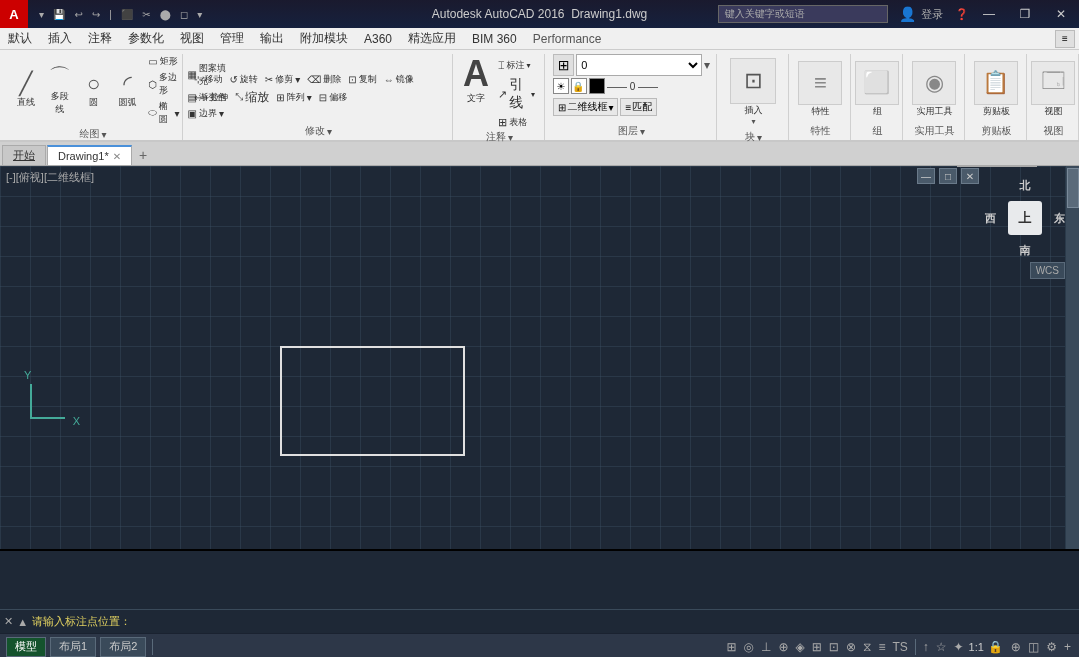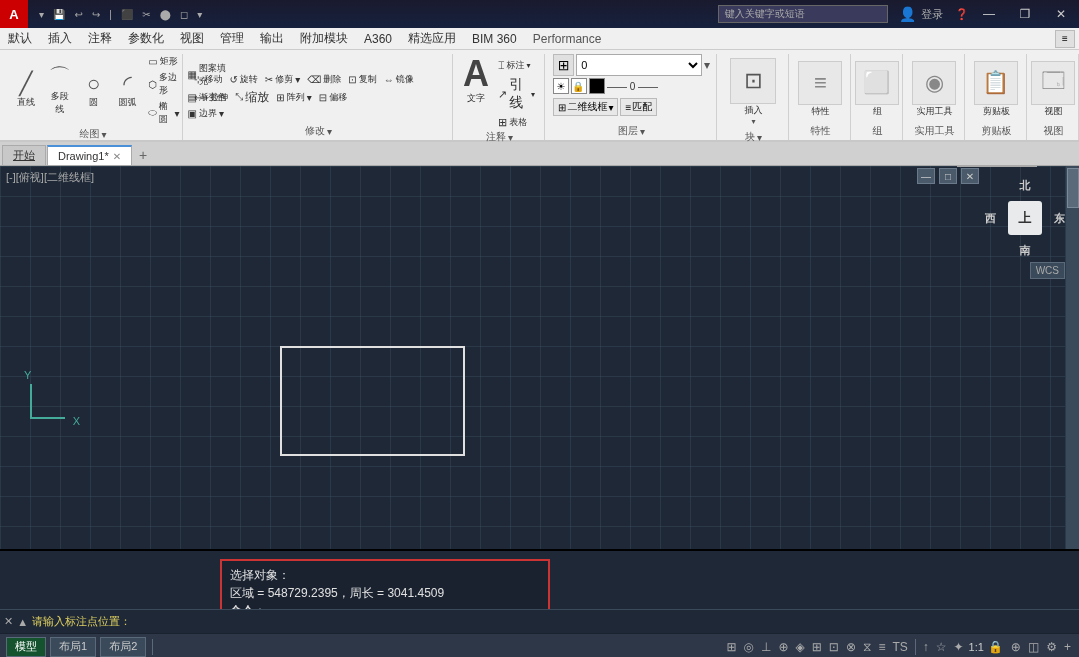--- a/index.html
+++ b/index.html
@@ -370,20 +370,23 @@
     <span class="quick-btn">▾</span>
     <span class="quick-btn">💾</span>
     <span class="quick-btn">↩</span>
     <span class="quick-btn">↪</span>
     <span class="quick-btn">|</span>
     <span class="quick-btn">⬛</span>
     <span class="quick-btn">✂</span>
     <span class="quick-btn">⬤</span>
     <span class="quick-btn">◻</span>
     <span class="quick-btn">▾</span>
+  </div>
+  <div class="title-text">
+    <span>Autodesk AutoCAD 2016</span>&nbsp;&nbsp;<span>Drawing1.dwg</span>
   </div>
   <div style="margin-left:auto; display:flex; align-items:center; gap:6px; margin-right:110px;">
     <div style="background:#3a3a5c; border:1px solid #666; height:18px; width:170px; display:flex;align-items:center;padding:0 6px;">
       <span style="color:#aaa; font-size:10px;">键入关键字或短语</span>
     </div>
     <div class="signin">
       <span style="font-size:14px;">👤</span>
       <span>登录</span>
     </div>
     <span style="color:#aaa; font-size:11px; cursor:pointer;">❓</span>
@@ -677,25 +680,20 @@
       <span class="axis-label-y">Y</span>
     </div>
 
     <div style="position:absolute; right:0; top:0; bottom:0; width:14px; background:#3a4a5a; border-left:1px solid #2a3a4a;">
       <div style="width:12px; height:40px; background:#5a6a7a; margin:2px 1px; border:1px solid #7a8a9a;"></div>
     </div>
   </div>
 
   <div id="bottom-area" style="height:110px; position:relative; background:#1e2836; border-top:2px solid #000;">
 
-    <div class="cmd-output">
-      <div class="cmd-line">选择对象：</div>
-      <div class="cmd-line">区域 = 548729.2395，周长 = 3041.4509</div>
-      <div class="cmd-line command-label">命令：</div>
-    </div>
 
     <div class="cmd-input-bar">
       <span class="cmd-arrow">✕</span>
       <span style="color:#aaa;font-size:11px;cursor:pointer;">▲</span>
       <span class="cmd-text">请输入标注点位置：</span>
     </div>
 
     <div id="statusbar">
       <div class="status-tab active">模型</div>
       <div class="status-tab">布局1</div>

